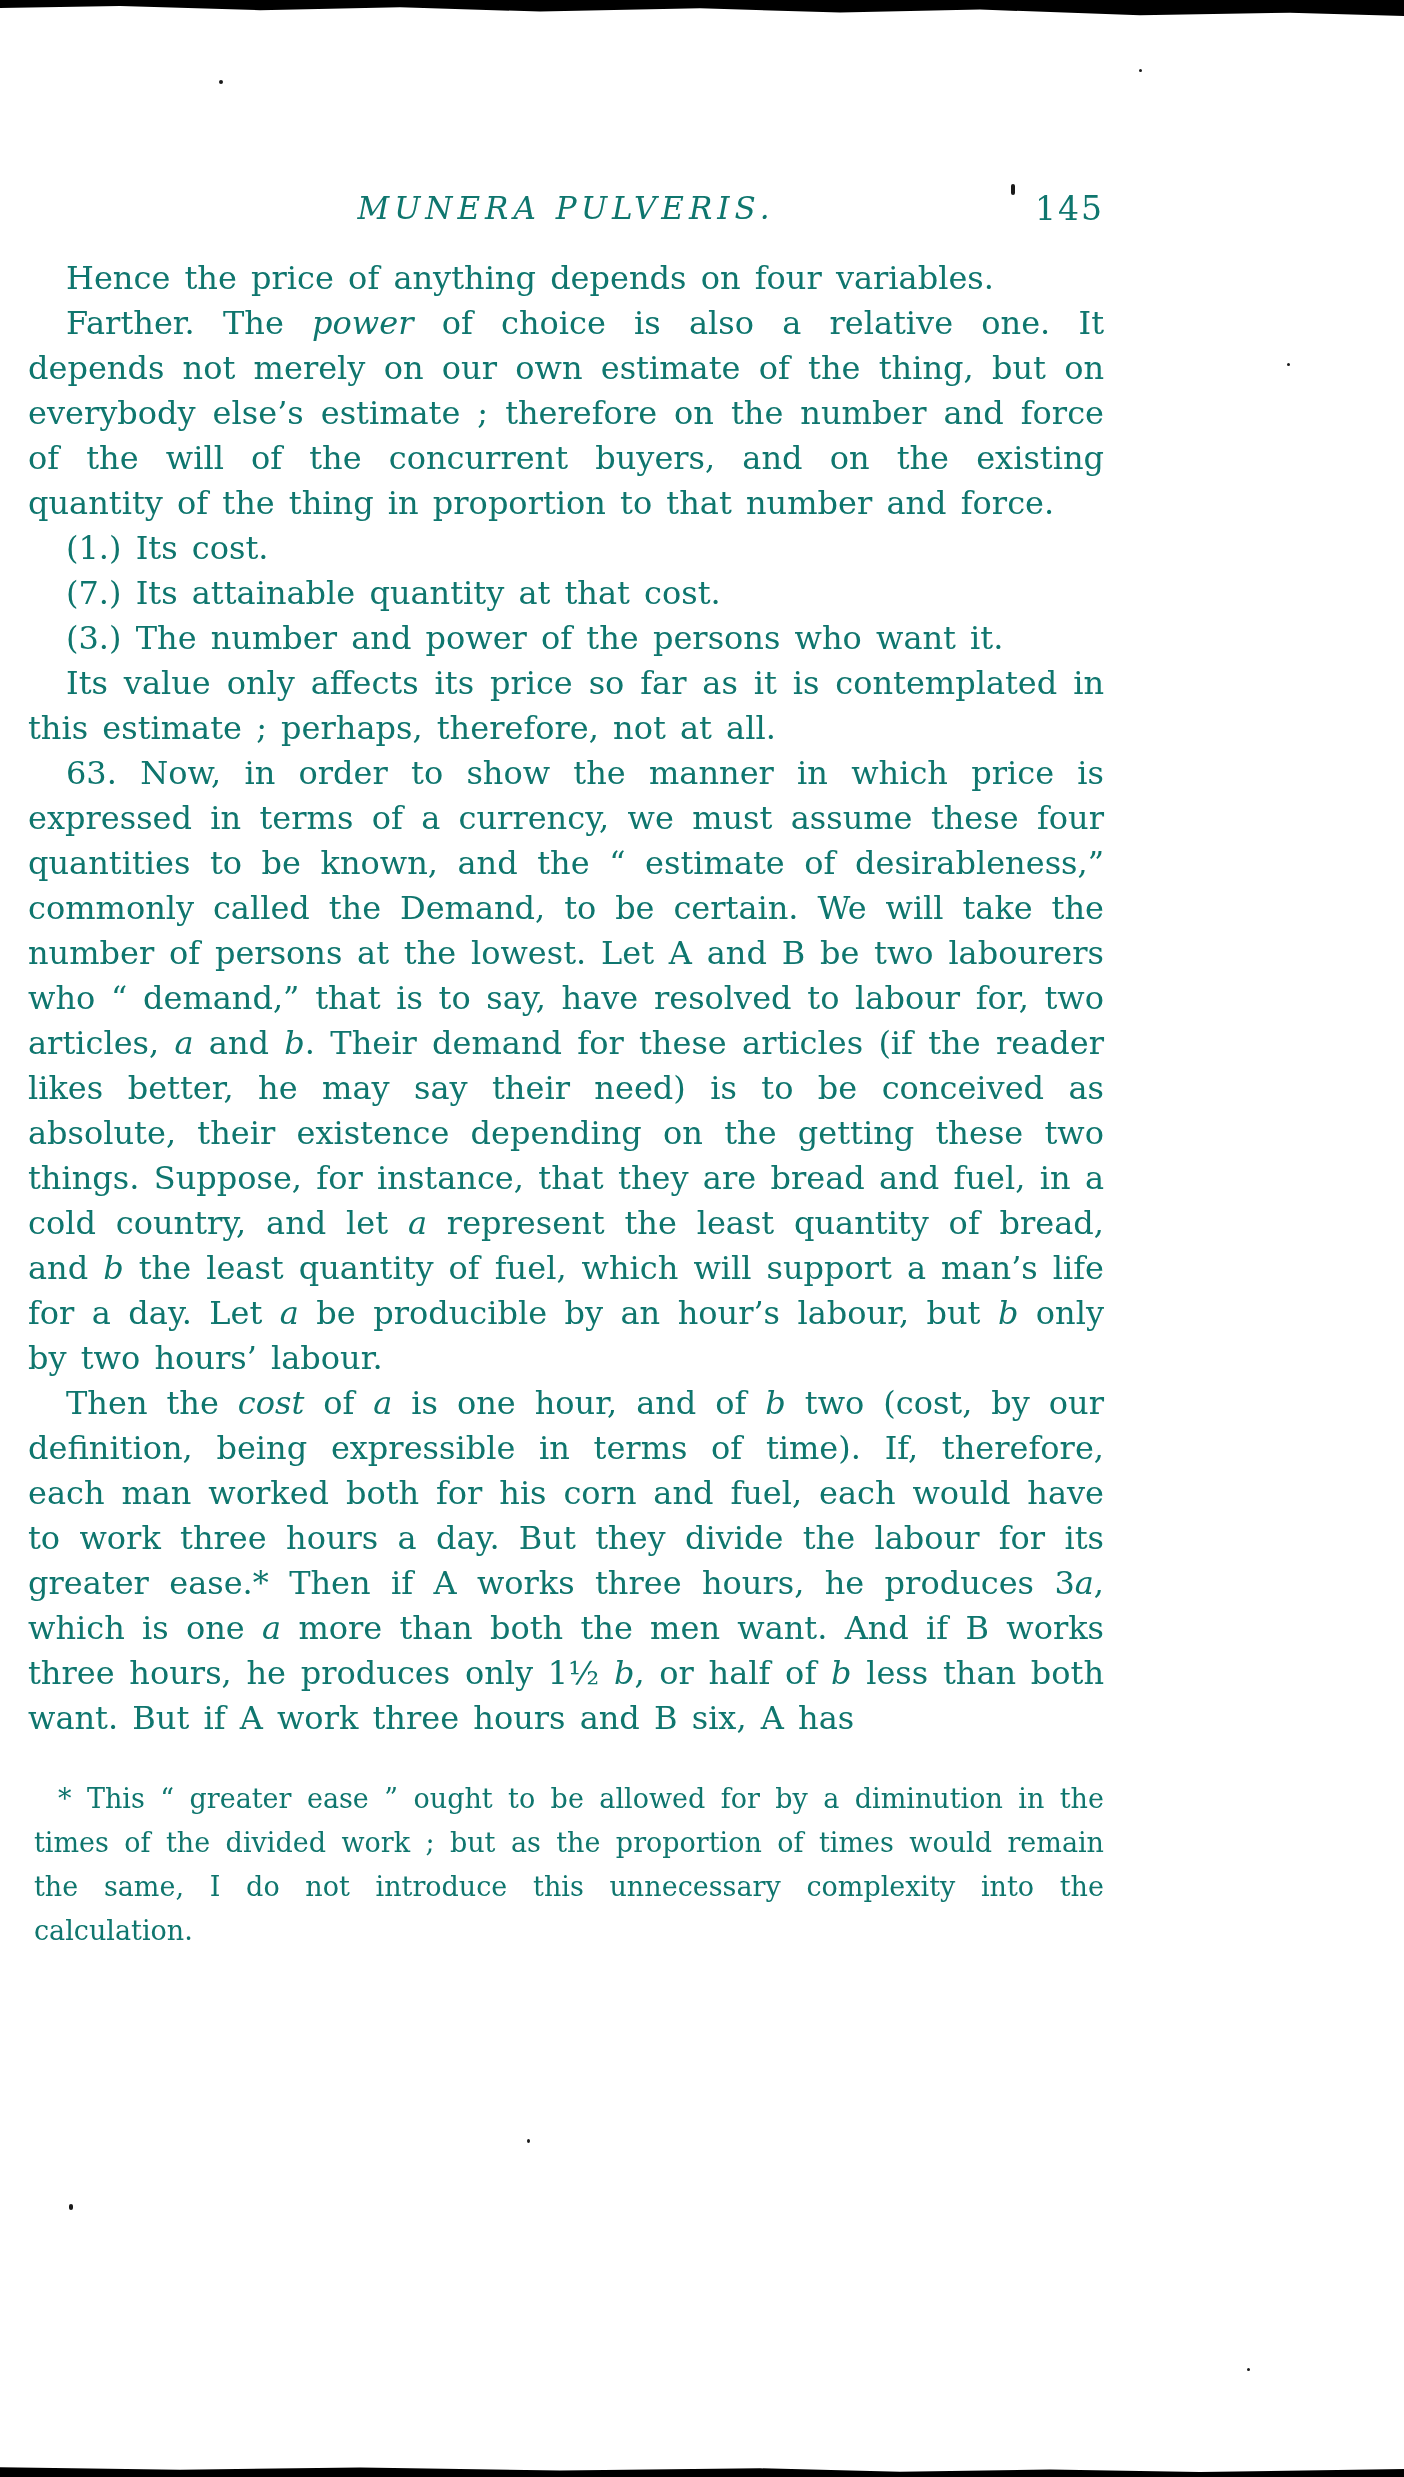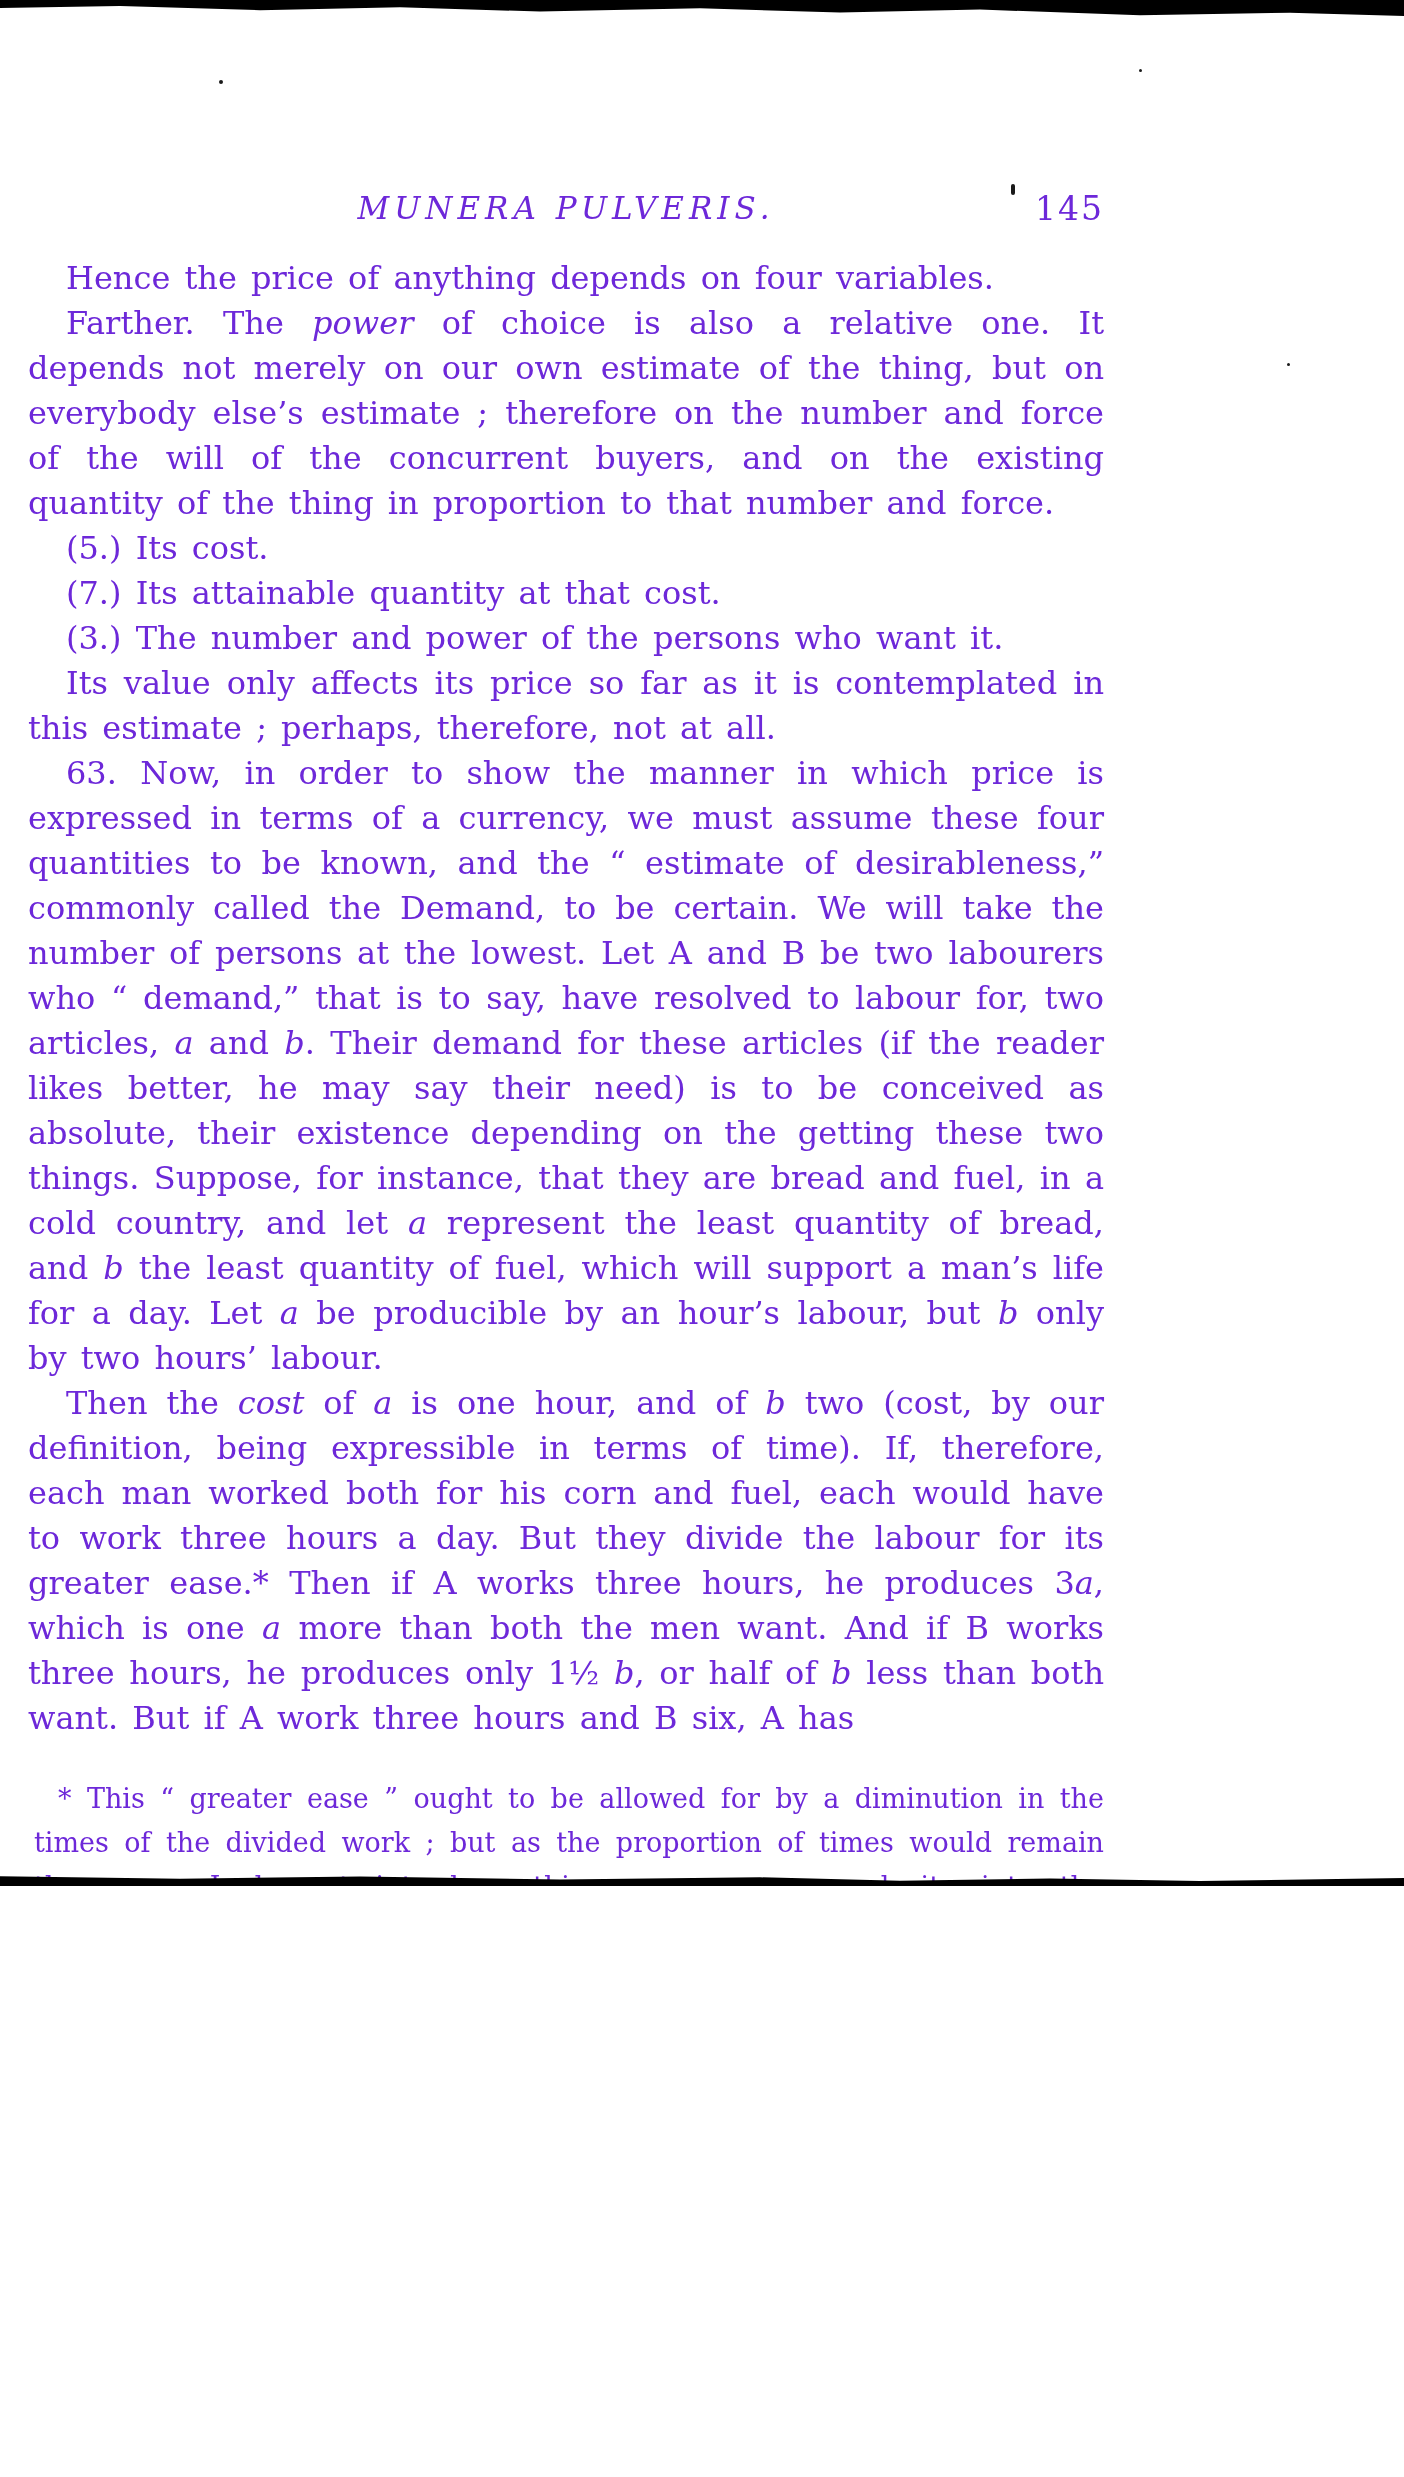--- a/index.html
+++ b/index.html
@@ -3,25 +3,25 @@
 <meta charset="utf-8">
 <style>
   html, body {
     margin: 0;
     padding: 0;
     background: #ffffff;
   }
   .page {
     position: relative;
     width: 1404px;
-    height: 1886px;
+    height: 2477px;
     background: #ffffff;
     overflow: hidden;
     font-family: "DejaVu Serif", "Liberation Serif", serif;
-    color: #6d28d9;
+    color: #0f766e;
   }
   
   .edge-top {
     position: absolute; top: 0; left: 0; width: 1404px; height: 16px;
     background: #000;
     clip-path: polygon(0 0, 1404px 0, 1404px 100%, 1290px 80%, 1140px 95%, 980px 60%,
       840px 78%, 700px 52%, 540px 72%, 400px 46%, 260px 64%, 120px 38%, 0 50%);
   }
   .edge-bottom {
     position: absolute; bottom: 0; left: 0; width: 1404px; height: 13px;
@@ -84,21 +84,21 @@
   <div class="edge-top"></div>
 
   <header class="page-header">
     <span class="running-title">MUNERA PULVERIS.</span>
     <span class="page-number">145</span>
   </header>
 
   <main class="body-text" id="body-text">
       <p class="par indent"><span>Hence the price of anything depends on four variables.</span></p>
       <p class="par indent"><span>Farther.  The </span><i>power</i><span> of choice is also a relative one.  It depends not merely on our own estimate of the thing, but on everybody else’s estimate ; therefore on the number and force of the will of the concurrent buyers, and on the existing quantity of the thing in proportion to that number and force.</span></p>
-      <p class="par indent"><span>(5.) Its cost.</span></p>
+      <p class="par indent"><span>(1.) Its cost.</span></p>
       <p class="par indent"><span>(7.) Its attainable quantity at that cost.</span></p>
       <p class="par indent"><span>(3.) The number and power of the persons who want it.</span></p>
       <p class="par indent"><span>Its value only affects its price so far as it is contemplated in this estimate ; perhaps, therefore, not at all.</span></p>
       <p class="par indent"><span>63. Now, in order to show the manner in which price is expressed in terms of a currency, we must assume these four quantities to be known, and the “ estimate of desirableness,” commonly called the Demand, to be certain.  We will take the number of persons at the lowest.  Let A and B be two labourers who “ demand,” that is to say, have resolved to labour for, two articles, </span><i>a</i><span> and </span><i>b</i><span>.  Their demand for these articles (if the reader likes better, he may say their need) is to be conceived as absolute, their existence depending on the getting these two things.  Suppose, for instance, that they are bread and fuel, in a cold country, and let </span><i>a</i><span> represent the least quantity of bread, and </span><i>b</i><span> the least quantity of fuel, which will support a man’s life for a day.  Let </span><i>a</i><span> be producible by an hour’s labour, but </span><i>b</i><span> only by two hours’ labour.</span></p>
       <p class="par indent"><span>Then the </span><i>cost</i><span> of </span><i>a</i><span> is one hour, and of </span><i>b</i><span> two (cost, by our definition, being expressible in terms of time).  If, therefore, each man worked both for his corn and fuel, each would have to work three hours a day.  But they divide the labour for its greater ease.*  Then if A works three hours, he produces 3</span><i>a</i><span>, which is one </span><i>a</i><span> more than both the men want.  And if B works three hours, he produces only 1½ </span><i>b</i><span>, or half of </span><i>b</i><span> less than both want.  But if A work three hours and B six, A has</span></p>
     </main>
 
   <aside class="footnote"><span>* This “ greater ease ” ought to be allowed for by a diminution in the times of the divided work ; but as the proportion of times would remain the same, I do not introduce this unnecessary complexity into the calculation.</span></aside>
 
   <div class="speck" style="left:219px; top:80px; width:4px; height:4px;"></div>

